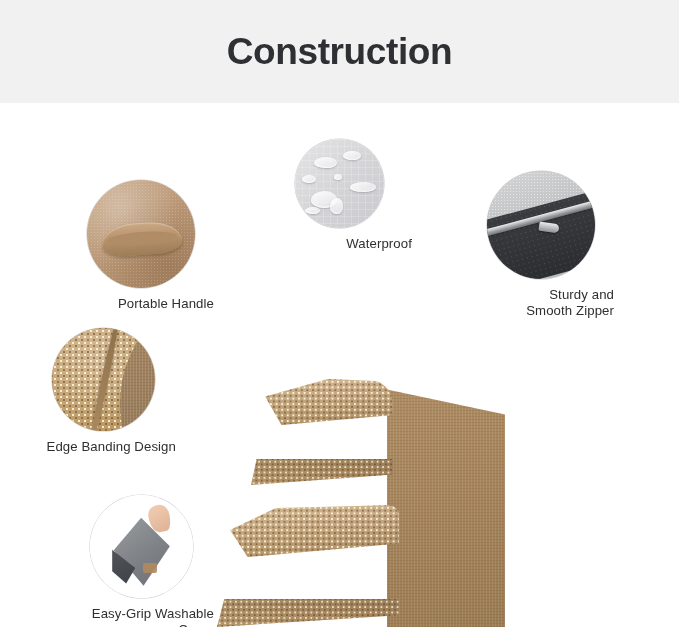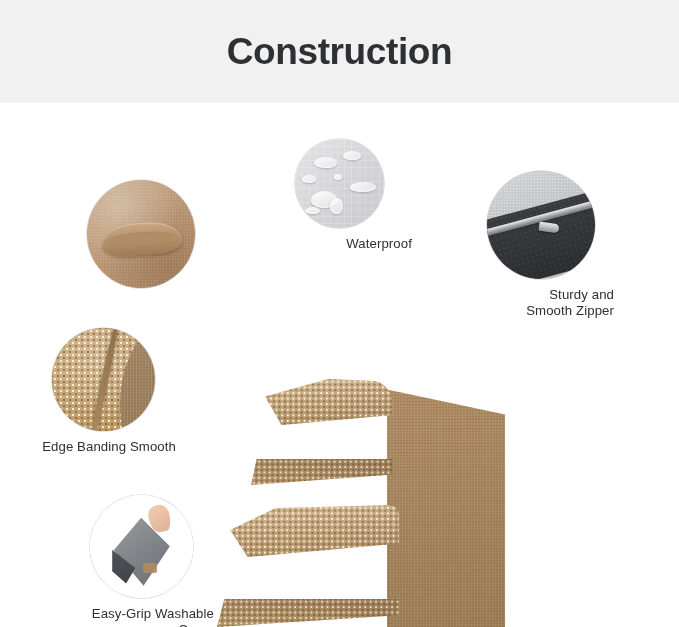--- a/index.html
+++ b/index.html
@@ -296,20 +296,21 @@
 </div>
 
 <div id="canvas">
 
   <div class="feature" style="left:68px; top:77px; width:146px;">
     <div class="f-circle" style="width:108px; height:108px; margin:0 auto;">
       <div class="art-handle">
         <div class="handle-strap"></div>
       </div>
     </div>
+    <div class="f-label">Portable Handle</div>
   </div>
 
   <div class="feature" style="left:266px; top:36px; width:146px;">
     <div class="f-circle" style="width:89px; height:89px; margin:0 auto;">
       <div class="art-water">
         <div class="drop" style="left:22%; top:20%; width:26%; height:13%;"></div>
         <div class="drop" style="left:55%; top:13%; width:20%; height:11%;"></div>
         <div class="drop" style="left:8%;  top:40%; width:16%; height:9%;"></div>
         <div class="drop" style="left:44%; top:39%; width:9%;  height:7%;"></div>
         <div class="drop" style="left:62%; top:48%; width:30%; height:12%;"></div>
@@ -335,21 +336,21 @@
   </div>
 
   <div class="feature" style="left:30px; top:225px; width:146px;">
     <div class="f-circle" style="width:103px; height:103px; margin:0 auto;">
       <div class="art-edge">
         <div class="edge-linen"></div>
         <div class="edge-bubble"></div>
         <div class="edge-seam"></div>
       </div>
     </div>
-    <div class="f-label">Edge Banding Smooth</div>
+    <div class="f-label">Edge Banding Design</div>
   </div>
 
 
   <div class="feature" style="left:68px; top:392px; width:146px;">
     <div class="f-circle" style="width:103px; height:103px; margin:0 auto;">
       <div class="art-cover">
         <div class="cover-hand"></div>
         <div class="cloth"></div>
         <div class="cloth-fold"></div>
         <div class="cover-tab"></div>

